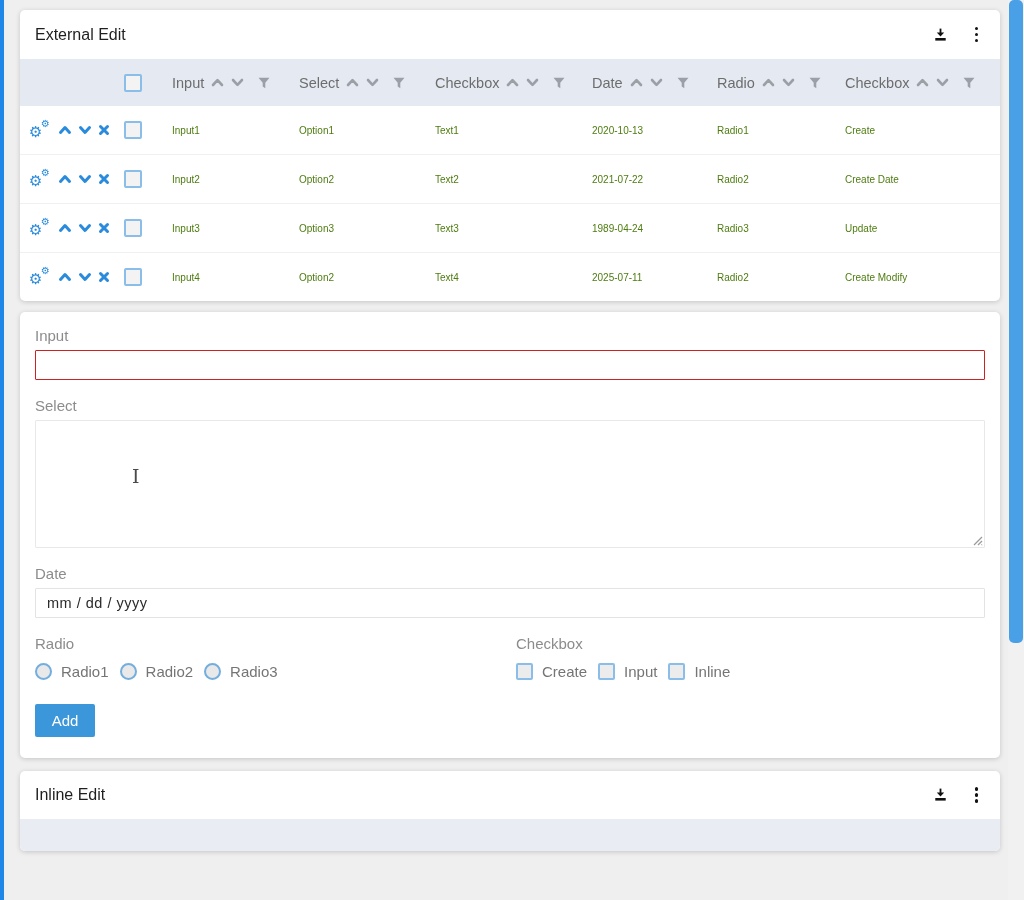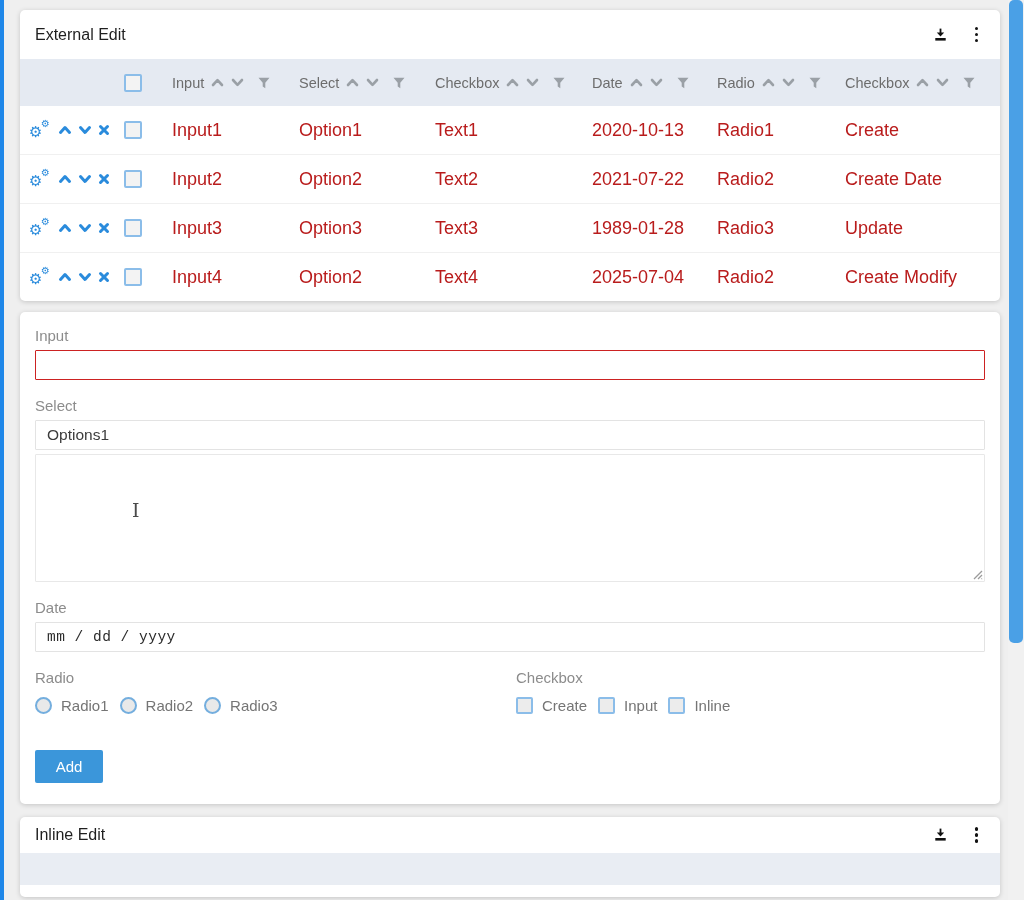--- a/index.html
+++ b/index.html
@@ -18,51 +18,51 @@
   .kebab{display:flex;flex-direction:column;gap:2.5px;padding:2px;}
   .kebab i{width:3.5px;height:3.5px;border-radius:50%;background:#121212;}
 
   
   .thead,.trow{display:grid;grid-template-columns:90px 45px 127px 136px 157px 125px 128px 1fr;align-items:center;}
   .thead{background:#e5eaf2;height:47px;}
   .trow{height:48px;border-bottom:1px solid #f0f0f0;}
   .trow:last-child{border-bottom:none;}
   .col-head{display:flex;align-items:center;gap:7px;padding-left:17px;color:#6d6d6d;font-size:14.5px;white-space:nowrap;}
   .col-head .funnel{margin-left:7px;}
-  .cell-text{padding-left:17px;color:#b91c1c;font-size:18px;white-space:nowrap;overflow:hidden;}
+  .cell-text{padding-left:17px;color:#4d7c0f;font-size:10px;white-space:nowrap;overflow:hidden;}
   .cb-cell{display:flex;justify-content:center;}
   .cb{width:14px;height:14px;border:2px solid #8bbde9;background:#f3f3f3;border-radius:2px;cursor:pointer;}
   .actions-cell{display:flex;align-items:center;gap:6px;padding-left:9px;}
   .cogs{position:relative;color:#2a8bdc;font-family:"DejaVu Sans",sans-serif;font-size:15px;line-height:1;width:23px;height:18px;cursor:pointer;}
   .cogs .g1{position:absolute;left:0;bottom:-1px;}
   .cogs .g2{position:absolute;font-size:10px;top:-2px;right:2px;}
 
   
   .form-card{margin-top:11px;padding:14px 15px 21px;}
   .f-label{color:#8c8c8c;font-size:15px;line-height:20px;}
   .f-input{display:block;box-sizing:border-box;margin-top:4px;width:100%;height:30px;border:1.5px solid #cc2222;outline:none;
     font-family:inherit;font-size:15px;padding:0 10px;border-radius:1px;background:#fff;}
   .f-box{margin-top:4px;height:28px;border:1px solid #e3e3e3;display:flex;align-items:center;padding-left:11px;
     font-size:15.5px;color:#3c3c3c;border-radius:1px;cursor:pointer;background:#fff;}
   .f-gap{margin-top:16px;}
   .f-textarea{margin-top:4px;height:126px;border:1px solid #e8e8e8;position:relative;border-radius:1px;cursor:text;background:#fff;}
   .ibeam{position:absolute;left:96px;top:44px;font-family:"DejaVu Serif",serif;font-size:19px;color:#4a4a4a;}
   .grip{position:absolute;right:1px;bottom:1px;}
-  .date-text{font-family:Liberation Mono, monospace;font-size:14.5px;color:#2b2b2b;letter-spacing:.5px;}
+  .date-text{font-family:Liberation Sans, sans-serif;font-size:14.5px;color:#2b2b2b;letter-spacing:.5px;}
   .groups{display:grid;grid-template-columns:481px 1fr;margin-top:16px;}
   .opt-row{display:flex;align-items:center;margin-top:9px;gap:11px;}
   .opt{display:flex;align-items:center;gap:9px;color:#757575;font-size:15px;cursor:pointer;}
   .radio-icon{width:13px;height:13px;border:2px solid #74aede;border-radius:50%;background:#e9e9e9;}
   .cb2{width:13px;height:13px;border:2px solid #8bbde9;background:#ececec;border-radius:2px;}
-  .add-btn{display:block;margin-top:36px;width:68px;height:33px;background:#3b96da;color:#fff;border:none;
+  .add-btn{display:block;margin-top:24px;width:60px;height:33px;background:#3b96da;color:#fff;border:none;
     font-size:15px;border-radius:2px;font-family:inherit;cursor:pointer;}
 
   .ext-card{margin-top:10px;}
   .inline-card{margin-top:13px;height:80px;overflow:hidden;}
-  .inline-card .card-header{height:36px;}
+  .inline-card .card-header{height:48px;}
   .inline-strip{height:32px;background:#e9edf3;}
 </style>
 </head>
 <body>
 
 <div class="left-accent"></div>
 <div class="scroll-track">
   <div class="scroll-thumb"></div>
 </div>
 
@@ -252,21 +252,21 @@
               <line x1="9.5" y1="2.5" x2="2.5" y2="9.5"></line>
             </g>
           </svg>
       </div>
       <div class="cb-cell">
           <span class="cb"></span>
         </div>
       <div class="cell-text">Input3</div>
       <div class="cell-text">Option3</div>
       <div class="cell-text">Text3</div>
-      <div class="cell-text">1989-01-28</div>
+      <div class="cell-text">1989-04-24</div>
       <div class="cell-text">Radio3</div>
       <div class="cell-text">Update</div>
     </div>
 
     <div class="trow">
       <div class="actions-cell">
         <span class="cogs">
             <span class="g1">⚙</span>
             <span class="g2">⚙</span>
           </span>
@@ -282,34 +282,31 @@
               <line x1="9.5" y1="2.5" x2="2.5" y2="9.5"></line>
             </g>
           </svg>
       </div>
       <div class="cb-cell">
           <span class="cb"></span>
         </div>
       <div class="cell-text">Input4</div>
       <div class="cell-text">Option2</div>
       <div class="cell-text">Text4</div>
-      <div class="cell-text">2025-07-04</div>
+      <div class="cell-text">2025-07-11</div>
       <div class="cell-text">Radio2</div>
       <div class="cell-text">Create Modify</div>
     </div>
   </section>
 
   <section class="card form-card">
     <div class="f-label">Input</div>
     <input class="f-input" value="" style="">
 
     <div class="f-label f-gap">Select</div>
-    <div class="f-box">
-      <span>Options1</span>
-    </div>
 
     <div class="f-textarea">
       <span class="ibeam">I</span>
       <svg class="grip" width="13" height="13" viewBox="0 0 13 13">
           <g stroke="#9b9b9b" stroke-width="1.2">
             <line x1="12" y1="4" x2="4" y2="12"></line>
             <line x1="12" y1="8" x2="8" y2="12"></line>
             <line x1="12" y1="11.5" x2="11.5" y2="12"></line>
           </g>
         </svg>

